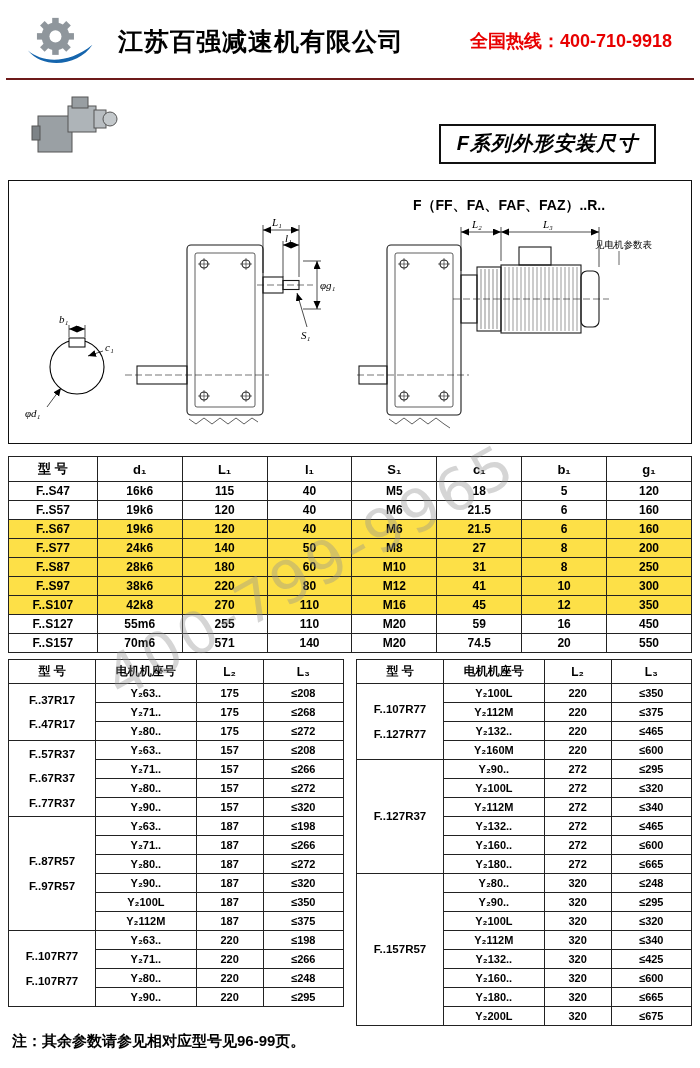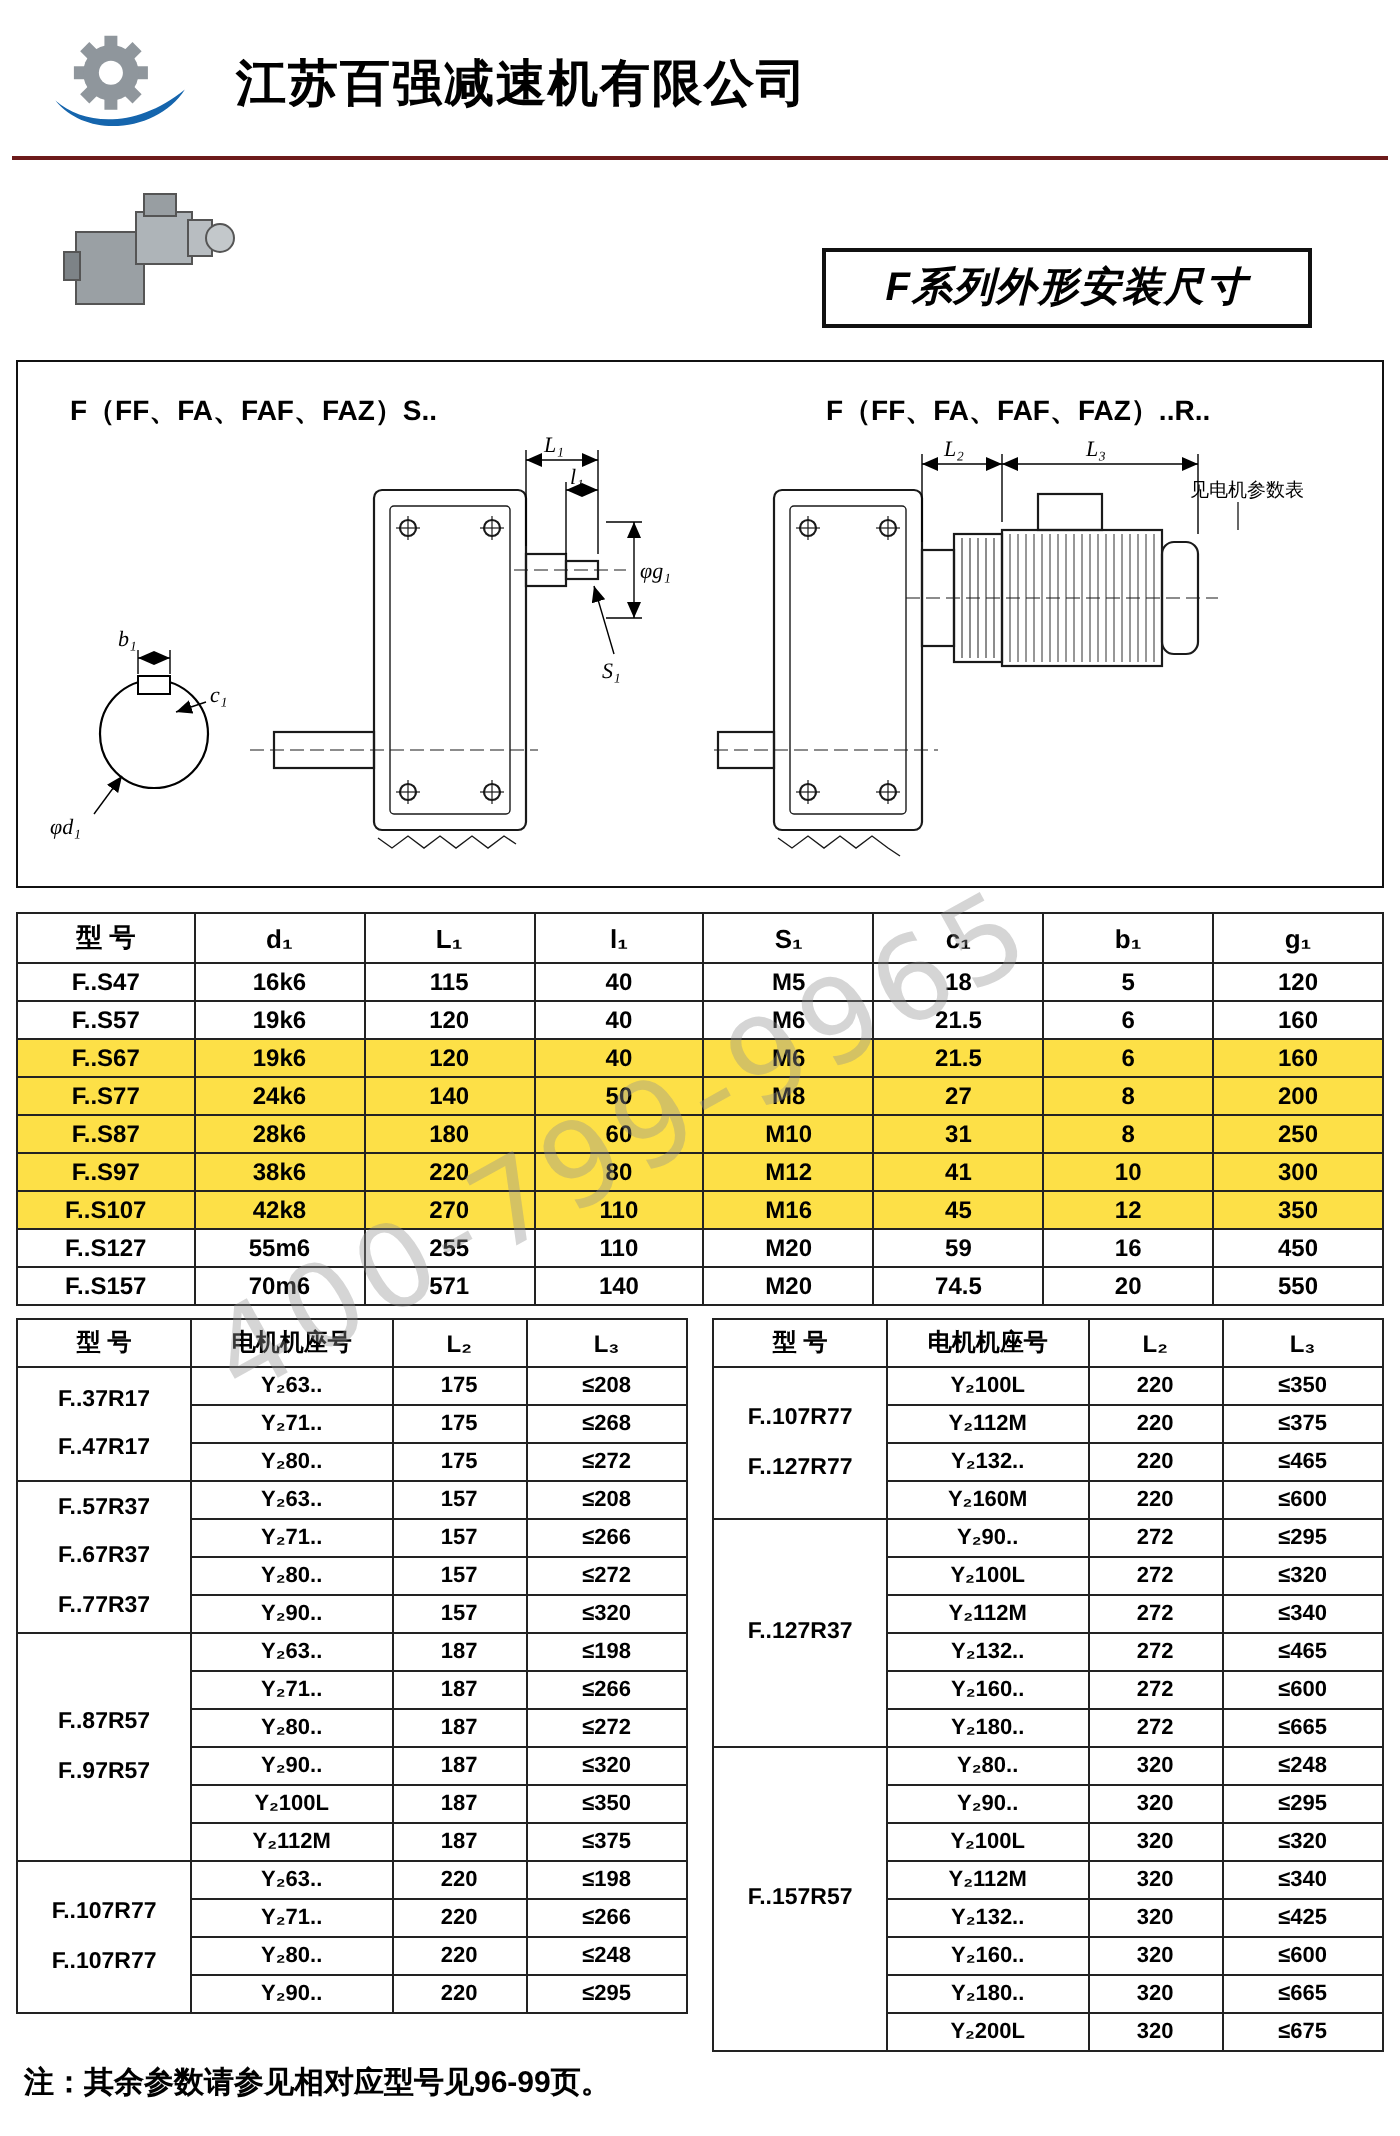--- a/index.html
+++ b/index.html
@@ -4,21 +4,21 @@
 <style>
   html,body{margin:0;padding:0;}
   body{width:700px;height:1068px;background:#fff;font-family:"Liberation Sans","DejaVu Sans",sans-serif;color:#000;position:relative;overflow:hidden;}
   .header{display:flex;align-items:center;height:70px;padding:6px 28px 0 24px;}
   .logo{width:74px;height:56px;flex:0 0 auto;}
   .company{font-size:25px;font-weight:bold;letter-spacing:1px;margin-left:20px;white-space:nowrap;}
   .hotline{margin-left:auto;color:#e80000;font-size:18px;font-weight:bold;white-space:nowrap;}
   .header-rule{height:2px;background:#6d1a1a;margin:2px 6px 0;}
   .subheader{position:relative;height:100px;}
   .product-photo{position:absolute;left:30px;top:12px;}
-  .title-badge{position:absolute;right:44px;top:44px;border:2px solid #111;padding:4px 30px 5px;font-size:20px;font-weight:bold;font-style:italic;letter-spacing:1px;background:#fff;}
+  .title-badge{position:absolute;right:44px;top:44px;border:2px solid #111;padding:4px 16px 5px;font-size:20px;font-weight:bold;font-style:italic;letter-spacing:1px;background:#fff;}
   .panel{margin:0 8px;border:1px solid #111;height:262px;position:relative;background:#fff;}
   .caption{position:absolute;top:16px;font-weight:bold;font-size:14px;}
   .caption.left{left:26px;}
   .caption.right{left:404px;}
   .draw{position:absolute;top:34px;}
   .draw.left{left:8px;}
   .draw.right{left:348px;}
   table{border-collapse:collapse;table-layout:fixed;}
   .main-table{width:684px;margin:12px 8px 0;}
   .main-table th,.main-table td{border:1px solid #222;text-align:center;font-weight:bold;overflow:hidden;}
@@ -49,37 +49,37 @@
       <rect x="30.5" y="5" width="7" height="9" transform="rotate(180 34 25)"></rect>
       <rect x="30.5" y="5" width="7" height="9" transform="rotate(225 34 25)"></rect>
       <rect x="30.5" y="5" width="7" height="9" transform="rotate(270 34 25)"></rect>
       <rect x="30.5" y="5" width="7" height="9" transform="rotate(315 34 25)"></rect>
       <circle cx="34" cy="25" r="15"></circle>
       <circle cx="34" cy="25" r="6.5" fill="#ffffff"></circle>
     </g>
     <path d="M4 40 C20 54 48 55 74 34 C60 56 22 62 4 40 Z" fill="#1565ad"></path>
   </svg>
   <div class="company">江苏百强减速机有限公司</div>
+  <div class="hotline">全国热线：400-710-9918</div>
 </div>
 <div class="header-rule"></div>
 
 <div class="subheader">
   <svg class="product-photo" width="88" height="66" viewBox="0 0 88 66">
     <rect x="8" y="24" width="34" height="36" fill="#9aa0a4" stroke="#555"></rect>
     <rect x="2" y="34" width="8" height="14" fill="#7d8387" stroke="#555"></rect>
     <rect x="38" y="14" width="28" height="26" fill="#aeb4b8" stroke="#555"></rect>
     <rect x="64" y="18" width="12" height="18" fill="#b8bdc1" stroke="#555"></rect>
     <rect x="42" y="5" width="16" height="11" fill="#989ea2" stroke="#555"></rect>
     <circle cx="80" cy="27" r="7" fill="#c3c8cb" stroke="#555"></circle>
   </svg>
   <div class="title-badge">F系列外形安装尺寸</div>
 </div>
 
 <div class="panel">
-  <div class="caption left">F（FF、FA、FAF、FAZ）S..</div>
   <div class="caption right">F（FF、FA、FAF、FAZ）..R..</div>
 
   <svg class="draw left" width="330" height="222" viewBox="0 0 330 222">
     <defs>
       <marker id="arw" markerWidth="9" markerHeight="8" refX="8" refY="3.5" orient="auto-start-reverse" markerUnits="userSpaceOnUse">
         <path d="M0 0L8 3.5L0 7z" fill="#000"></path>
       </marker>
     </defs>
     <g fill="none" stroke="#1a1a1a" stroke-width="1.1">
       <rect x="170" y="30" width="76" height="170" rx="4"></rect>

